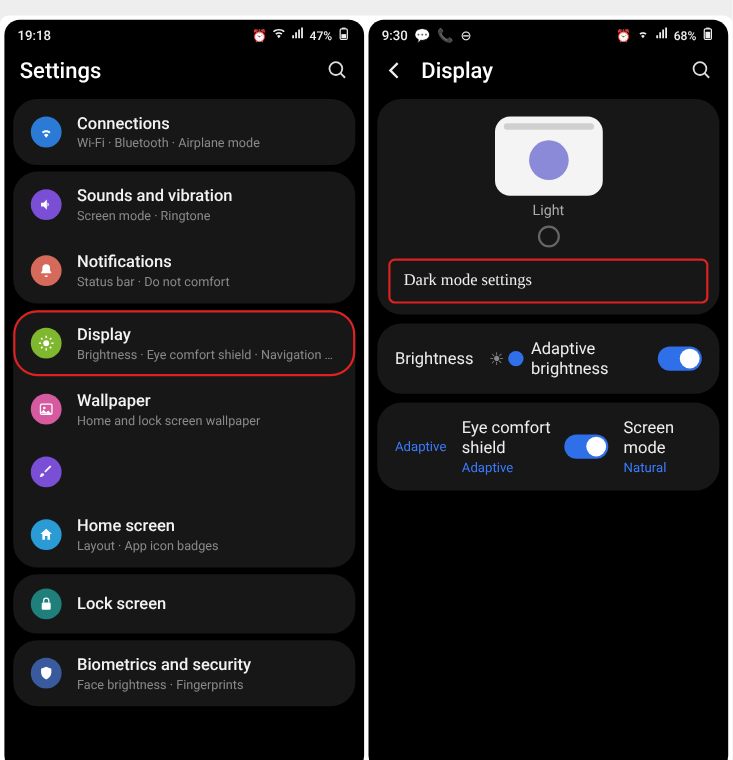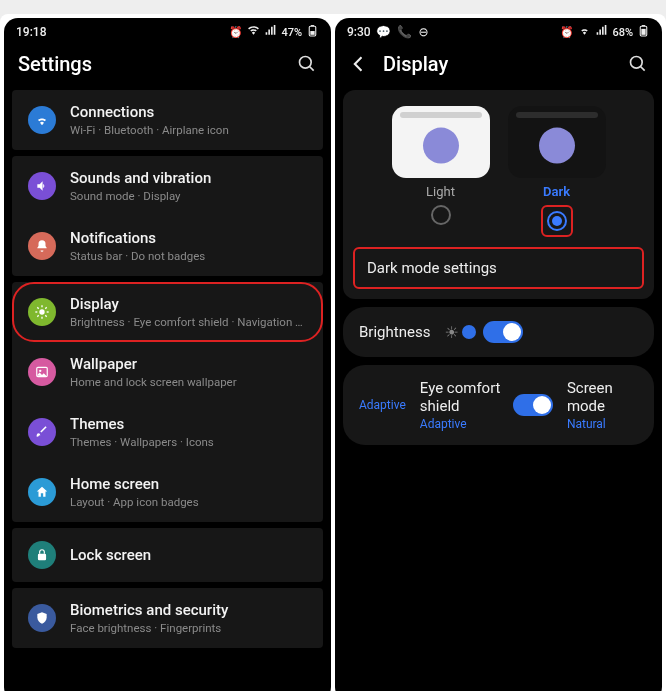--- a/index.html
+++ b/index.html
@@ -55,21 +55,21 @@
     font-weight: 500;
     flex: 1;
     color: #fff;
   }
   .search-btn { color: #ddd; }
 
   
   .list { padding: 0 8px; display:flex; flex-direction:column; gap:6px; }
   .card {
     background: #171717;
-    border-radius: 4px;
+    border-radius: 22px;
     padding: 0;
   }
   .item {
     display: flex;
     align-items: center;
     gap: 14px;
     padding: 13px 16px;
   }
   .item.highlight {
     border: 2px solid #d22;
@@ -81,41 +81,41 @@
     border-radius: 50%;
     display: flex; align-items: center; justify-content: center;
     flex-shrink: 0;
     color:#fff;
   }
   .item-txt { flex:1; min-width:0; }
   .item-title { font-size: 15px; color: #f3f3f3; font-weight: 500; }
   .item-sub { font-size: 11.5px; color: #8a8a8a; margin-top: 2px; white-space:nowrap; overflow:hidden; text-overflow:ellipsis;}
 
   
-  .panel { background:#171717; border-radius:12px; margin:0 8px; padding:10px 0; }
+  .panel { background:#171717; border-radius:22px; margin:0 8px; padding:10px 0; }
   .mode-row { display:flex; gap:18px; justify-content:center; padding:6px 10px 4px;}
   .mode-col { display:flex; flex-direction:column; align-items:center; gap:6px; }
   .thumb {
     width:98px; height:72px; border-radius:14px; 
     position:relative; overflow:hidden;
   }
   .thumb.light { background:#f4f4f4; }
   .thumb.dark { background:#131313; }
   .thumb .bar { position:absolute; top:6px; left:8px; right:8px; height:6px; border-radius:3px;}
   .thumb.light .bar { background:#d0d0d0;}
   .thumb.dark .bar { background:#2d2d2d;}
   .thumb .circ { position:absolute; left:50%; top:50%; transform:translate(-50%,-40%); width:36px; height:36px; border-radius:50%; background:#8a8ad8;}
   .mode-label { font-size:13px; }
   .mode-label.sel { color:#3a7bff; font-weight:600;}
   .mode-label.unsel { color:#aaa;}
   .radio { width:20px; height:20px; border-radius:50%; border:2px solid #666; display:flex; align-items:center; justify-content:center;}
   .radio.sel { border-color:#3a7bff;}
   .radio.sel::after { content:""; width:10px; height:10px; border-radius:50%; background:#3a7bff;}
   .radio-hl { border:2px solid #d22; border-radius:6px; padding:4px;}
-  .dms-row { margin:6px 10px 0; padding:10px 12px; font-size:15px; color:#eee;}
+  .dms-row { margin:6px 10px 0; padding:10px 12px; font-size:15px; color:#eee;font-family:Liberation Serif, serif;}
   .dms-row.hl { border:2px solid #d22; border-radius:6px;}
 
   .section { background:#171717; border-radius:22px; margin:8px 8px 0; padding:14px 16px; display:flex; flex-direction:row; gap:14px;}
   .row { display:flex; align-items:center; }
   .row .label { flex:1; font-size:15px; display:flex; flex-direction:column; gap:2px;}
   .row .sublabel { font-size:12px; color:#3a7bff;}
   .toggle {
     width:40px; height:22px; border-radius:11px; background:#2f6fe8; position:relative; flex-shrink:0;
   }
   .toggle::after { content:""; position:absolute; right:2px; top:2px; width:18px; height:18px; border-radius:50%; background:#fff;}
@@ -175,46 +175,46 @@
 
       <div class="card">
         <div class="item">
           <div class="icn" style="background:#2b7bd6">
             <svg width="16" height="16" viewBox="0 0 24 24" fill="currentColor">
                 <path d="M12 20l-3-4c1-1 2-1.5 3-1.5s2 .5 3 1.5l-3 4zm-6-8c3-3 9-3 12 0l-2 2c-2-2-6-2-8 0l-2-2z"></path>
               </svg>
           </div>
           <div class="item-txt">
             <div class="item-title">Connections</div>
-            <div class="item-sub">Wi-Fi · Bluetooth · Airplane icon</div>
+            <div class="item-sub">Wi-Fi · Bluetooth · Airplane mode</div>
           </div>
         </div>
       </div>
 
       <div class="card">
         <div class="item">
           <div class="icn" style="background:#7a4fd6">
             <svg width="14" height="14" viewBox="0 0 24 24" fill="currentColor">
                 <path d="M4 9v6h4l5 5V4L8 9H4zm12 3a4 4 0 00-2-3.5v7A4 4 0 0016 12z"></path>
               </svg>
           </div>
           <div class="item-txt">
             <div class="item-title">Sounds and vibration</div>
-            <div class="item-sub">Sound mode · Display</div>
+            <div class="item-sub">Screen mode · Ringtone</div>
           </div>
         </div>
         <div class="item">
           <div class="icn" style="background:#d66a5a">
             <svg width="14" height="14" viewBox="0 0 24 24" fill="currentColor">
                 <path d="M12 2a6 6 0 00-6 6v4l-2 3v1h16v-1l-2-3V8a6 6 0 00-6-6zm0 20a2.5 2.5 0 002.5-2.5h-5A2.5 2.5 0 0012 22z"></path>
               </svg>
           </div>
           <div class="item-txt">
             <div class="item-title">Notifications</div>
-            <div class="item-sub">Status bar · Do not badges</div>
+            <div class="item-sub">Status bar · Do not comfort</div>
           </div>
         </div>
       </div>
 
       <div class="card">
         <div class="item highlight">
           <div class="icn" style="background:#7fb82e">
             <svg width="16" height="16" viewBox="0 0 24 24" fill="currentColor">
                 <circle cx="12" cy="12" r="4"></circle>
                 <g stroke="currentColor" stroke-width="2">
@@ -246,24 +246,20 @@
             <div class="item-title">Wallpaper</div>
             <div class="item-sub">Home and lock screen wallpaper</div>
           </div>
         </div>
         <div class="item">
           <div class="icn" style="background:#7a4fd6">
             <svg width="14" height="14" viewBox="0 0 24 24" fill="currentColor">
                 <path d="M7 17a3 3 0 01-3 3c-1 0-2-1-2-1s1 0 1-2a3 3 0 013-3 3 3 0 013 3 1 1 0 01-2 0zm13-13l-9 9-2-2 9-9 2 2z"></path>
               </svg>
           </div>
-          <div class="item-txt">
-            <div class="item-title">Themes</div>
-            <div class="item-sub">Themes · Wallpapers · Icons</div>
-          </div>
         </div>
         <div class="item">
           <div class="icn" style="background:#2b9bd6">
             <svg width="14" height="14" viewBox="0 0 24 24" fill="currentColor">
                 <path d="M12 3l9 8h-3v9h-4v-6h-4v6H6v-9H3l9-8z"></path>
               </svg>
           </div>
           <div class="item-txt">
             <div class="item-title">Home screen</div>
             <div class="item-sub">Layout · App icon badges</div>
@@ -351,49 +347,40 @@
     <div class="panel">
       <div class="mode-row">
         <div class="mode-col">
           <div class="thumb light">
               <div class="bar"></div>
               <div class="circ"></div>
             </div>
           <div class="mode-label unsel">Light</div>
           <div class="radio"></div>
         </div>
-        <div class="mode-col">
-          <div class="thumb dark">
-              <div class="bar"></div>
-              <div class="circ"></div>
-            </div>
-          <div class="mode-label sel">Dark</div>
-          <div class="radio-hl">
-              <div class="radio sel"></div>
-            </div>
-        </div>
       </div>
       <div class="dms-row hl">
         <span>Dark mode settings</span>
       </div>
     </div>
 
     <div class="section">
       <div class="row">
         <div class="label">Brightness</div>
       </div>
       <div class="slider-row">
         <span class="sun">☀</span>
         <div class="slider">
           <div class="fill"></div>
           <div class="tail"></div>
           <div class="knob"></div>
         </div>
       </div>
       <div class="row">
+        <div class="label">Adaptive brightness</div>
         <div class="toggle"></div>
       </div>
     </div>
 
     <div class="section">
       <div class="row">
         <div class="label">
           <span class="sublabel">Adaptive</span>
         </div>
       </div>

